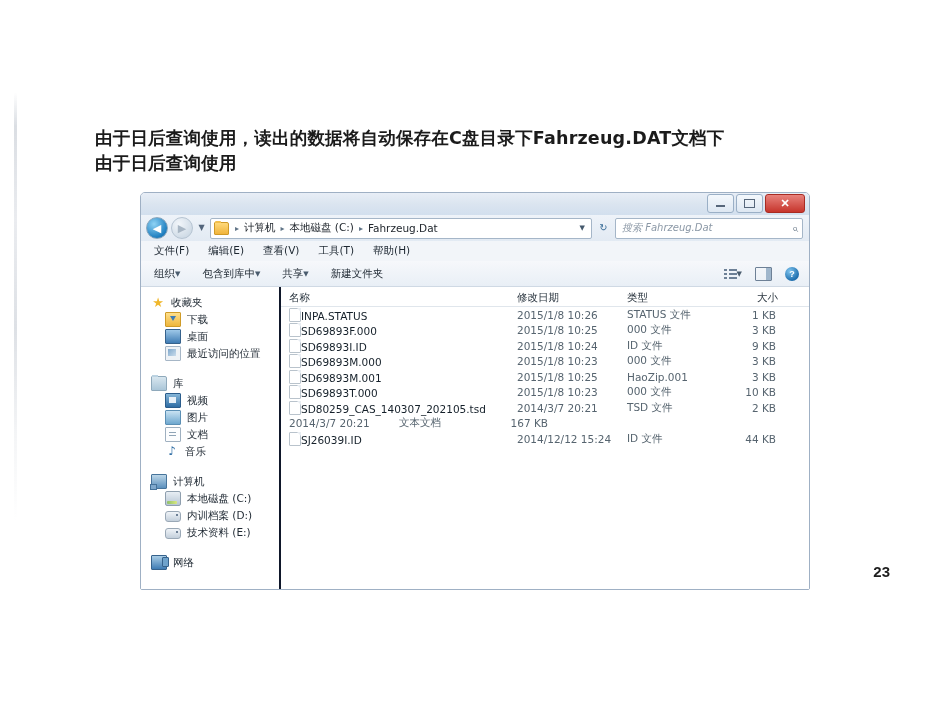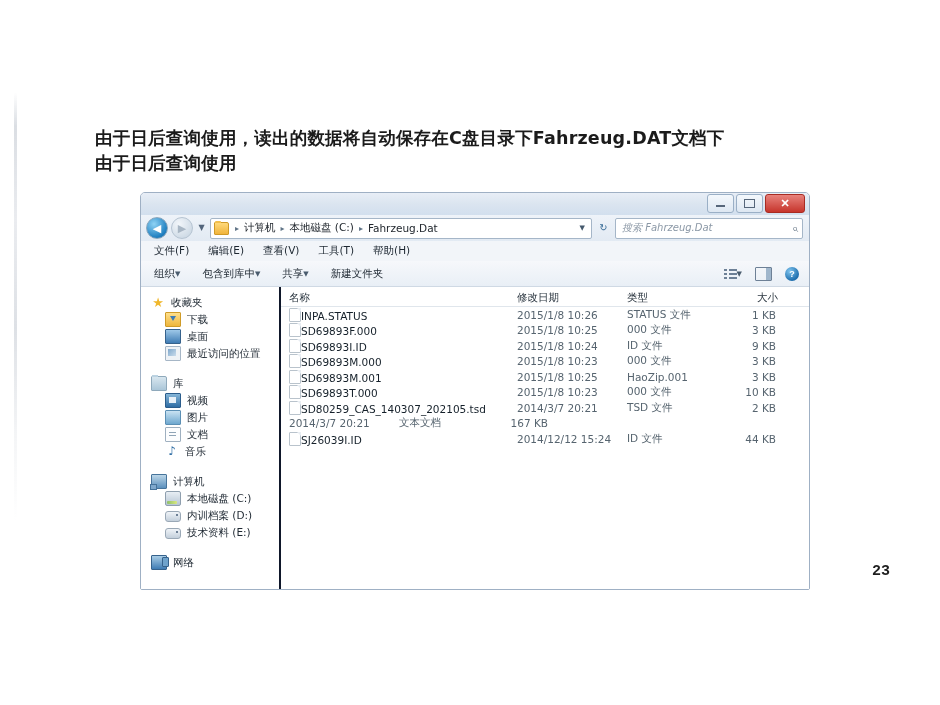--- a/index.html
+++ b/index.html
@@ -63,21 +63,21 @@
   }
   .slide-text .line2 { display: block; }
 
   .page-number {
     position: absolute;
     right: 50px;
     top: 563px;
     font-size: 15px;
     font-weight: bold;
     color: #1e1e1e;
-    font-family: Liberation Mono, monospace;
+    font-family: Liberation Sans, sans-serif;
   }
 
   
   .explorer {
     position: absolute;
     left: 140px;
     top: 192px;
     width: 668px;
     height: 396px;
     background: #f0f3f7;

